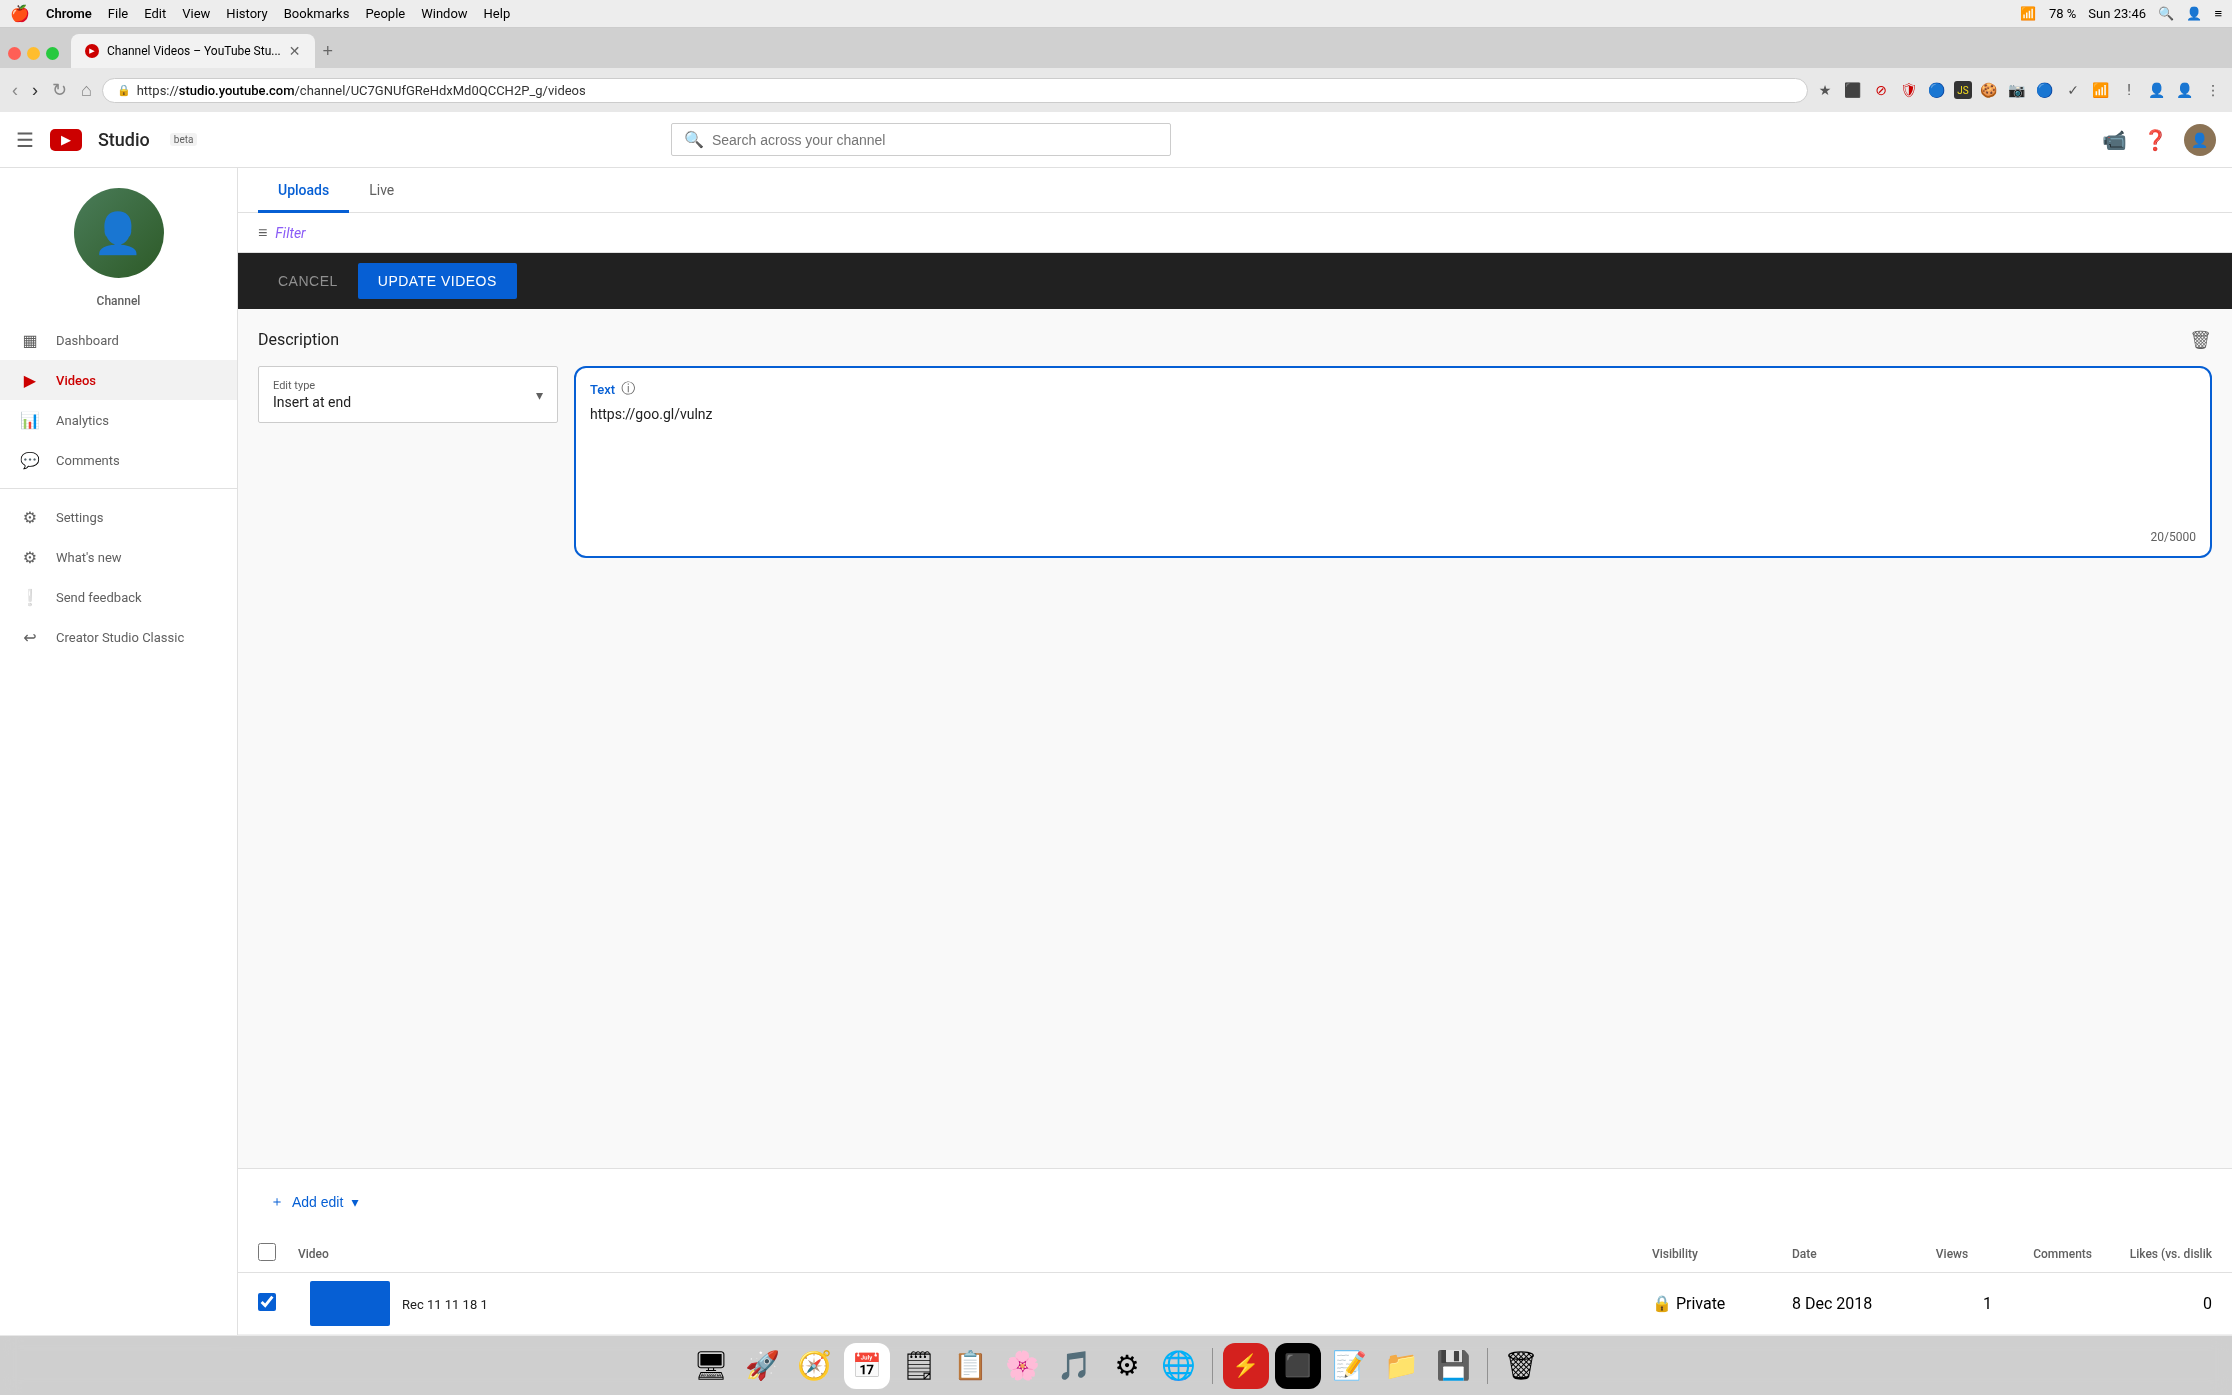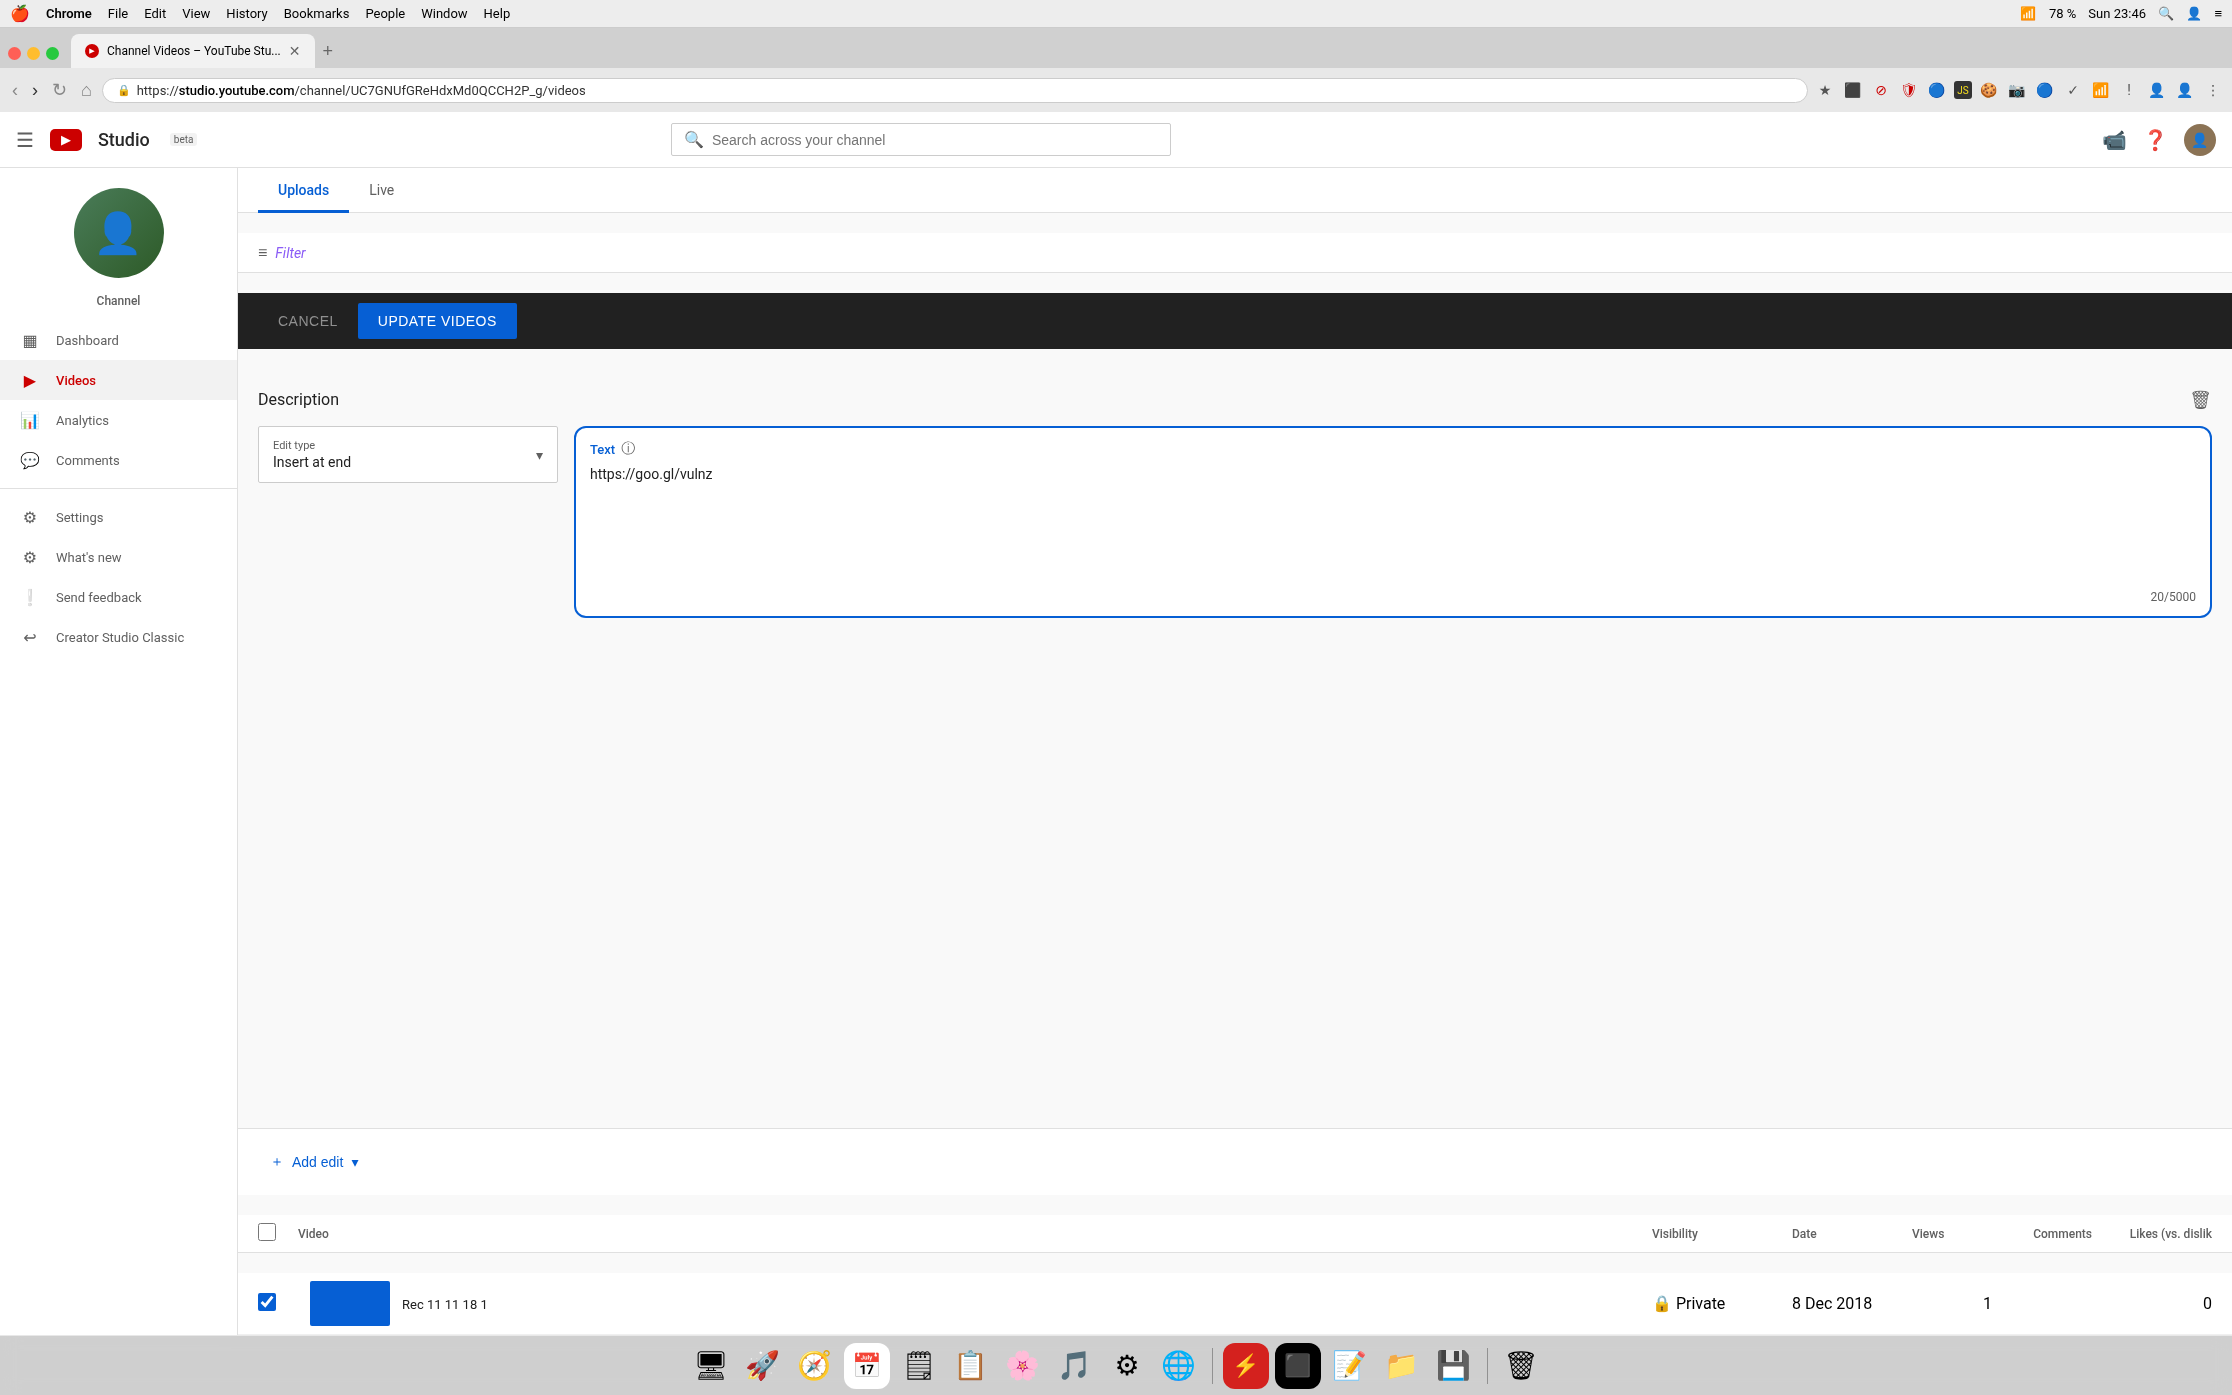--- a/index.html
+++ b/index.html
@@ -180,21 +180,20 @@
     .sidebar-item .si-icon { width: 20px; height: 20px; display: flex; align-items: center; justify-content: center; font-size: 16px; flex-shrink: 0; }
     .sidebar-item.active .si-icon { color: #cc0000; }
     .sidebar-divider { border: none; border-top: 1px solid #e0e0e0; margin: 8px 0; }
 
     
     .main-content {
       flex: 1;
       overflow-y: auto;
       display: flex;
       flex-direction: column;
-      gap: 20px;
     }
 
     
     .tabs-row {
       display: flex;
       padding: 0 20px;
       border-bottom: 1px solid #e0e0e0;
       background: white;
       flex-shrink: 0;
     }
@@ -350,21 +349,21 @@
       background: white;
       border-bottom: 1px solid #e0e0e0;
       font-size: 12px;
       color: #606060;
       font-weight: 500;
     }
     .col-check { width: 40px; flex-shrink: 0; }
     .col-video { flex: 1; }
     .col-visibility { width: 140px; flex-shrink: 0; }
     .col-date { width: 120px; flex-shrink: 0; }
-    .col-views { width: 80px; flex-shrink: 0; text-align: left; }
+    .col-views { width: 80px; flex-shrink: 0; text-align: center; }
     .col-comments { width: 100px; flex-shrink: 0; text-align: right; }
     .col-likes { width: 120px; flex-shrink: 0; text-align: right; }
 
     .table-row-item {
       display: flex;
       align-items: center;
       padding: 8px 20px;
       background: white;
       border-bottom: 1px solid #f0f0f0;
     }

